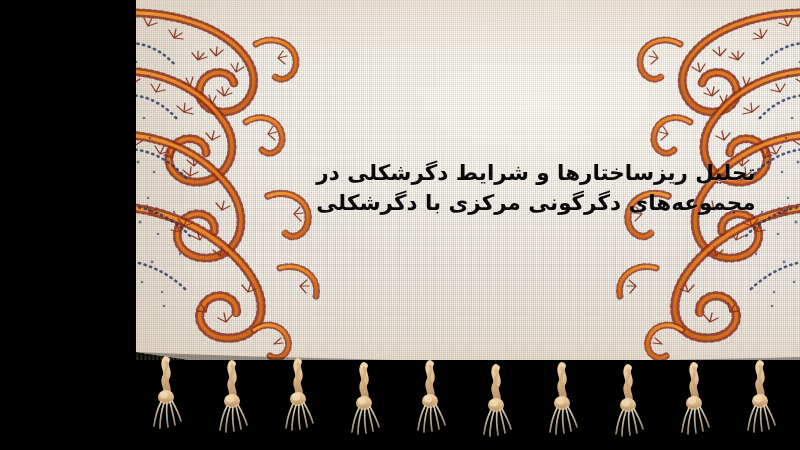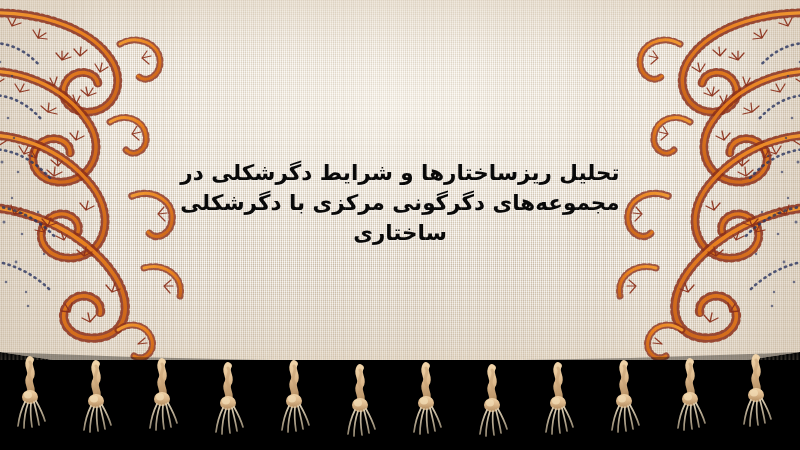--- a/index.html
+++ b/index.html
@@ -3,21 +3,21 @@
 <meta charset="utf-8">
 <title>Pateh Textile Title Slide</title>
 <style>
   html,body{margin:0;padding:0;}
   body{
     width:800px;height:450px;overflow:hidden;
     background:#000;
     font-family:"DejaVu Sans","Liberation Sans",sans-serif;
   }
   #stage{
-    position:relative;width:800px;height:450px;overflow:hidden;
+    position:relative;width:664px;height:450px;overflow:hidden;
     background:#000000;
   }
 
   
   .backdrop{
     position:absolute;inset:0;
     background:
       radial-gradient(ellipse 70% 40% at 50% 105%, #0a0806 0%, #000 70%),
       #000000;
   }
@@ -373,16 +373,15 @@
         <use href="#tassel" x="624" y="24"></use>
         <use href="#tassel" x="690" y="22"></use>
         <use href="#tassel" x="756" y="18"></use>
       </g>
     </svg>
   </div>
 
   <div class="title-block">
     <div class="title-line">تحلیل ریزساختارها و شرایط دگرشکلی در</div>
     <div class="title-line">مجموعه‌های دگرگونی مرکزی با دگرشکلی</div>
-    <div class="title-line">ساختاری</div>
   </div>
 
 </div>
 
 </body></html>

